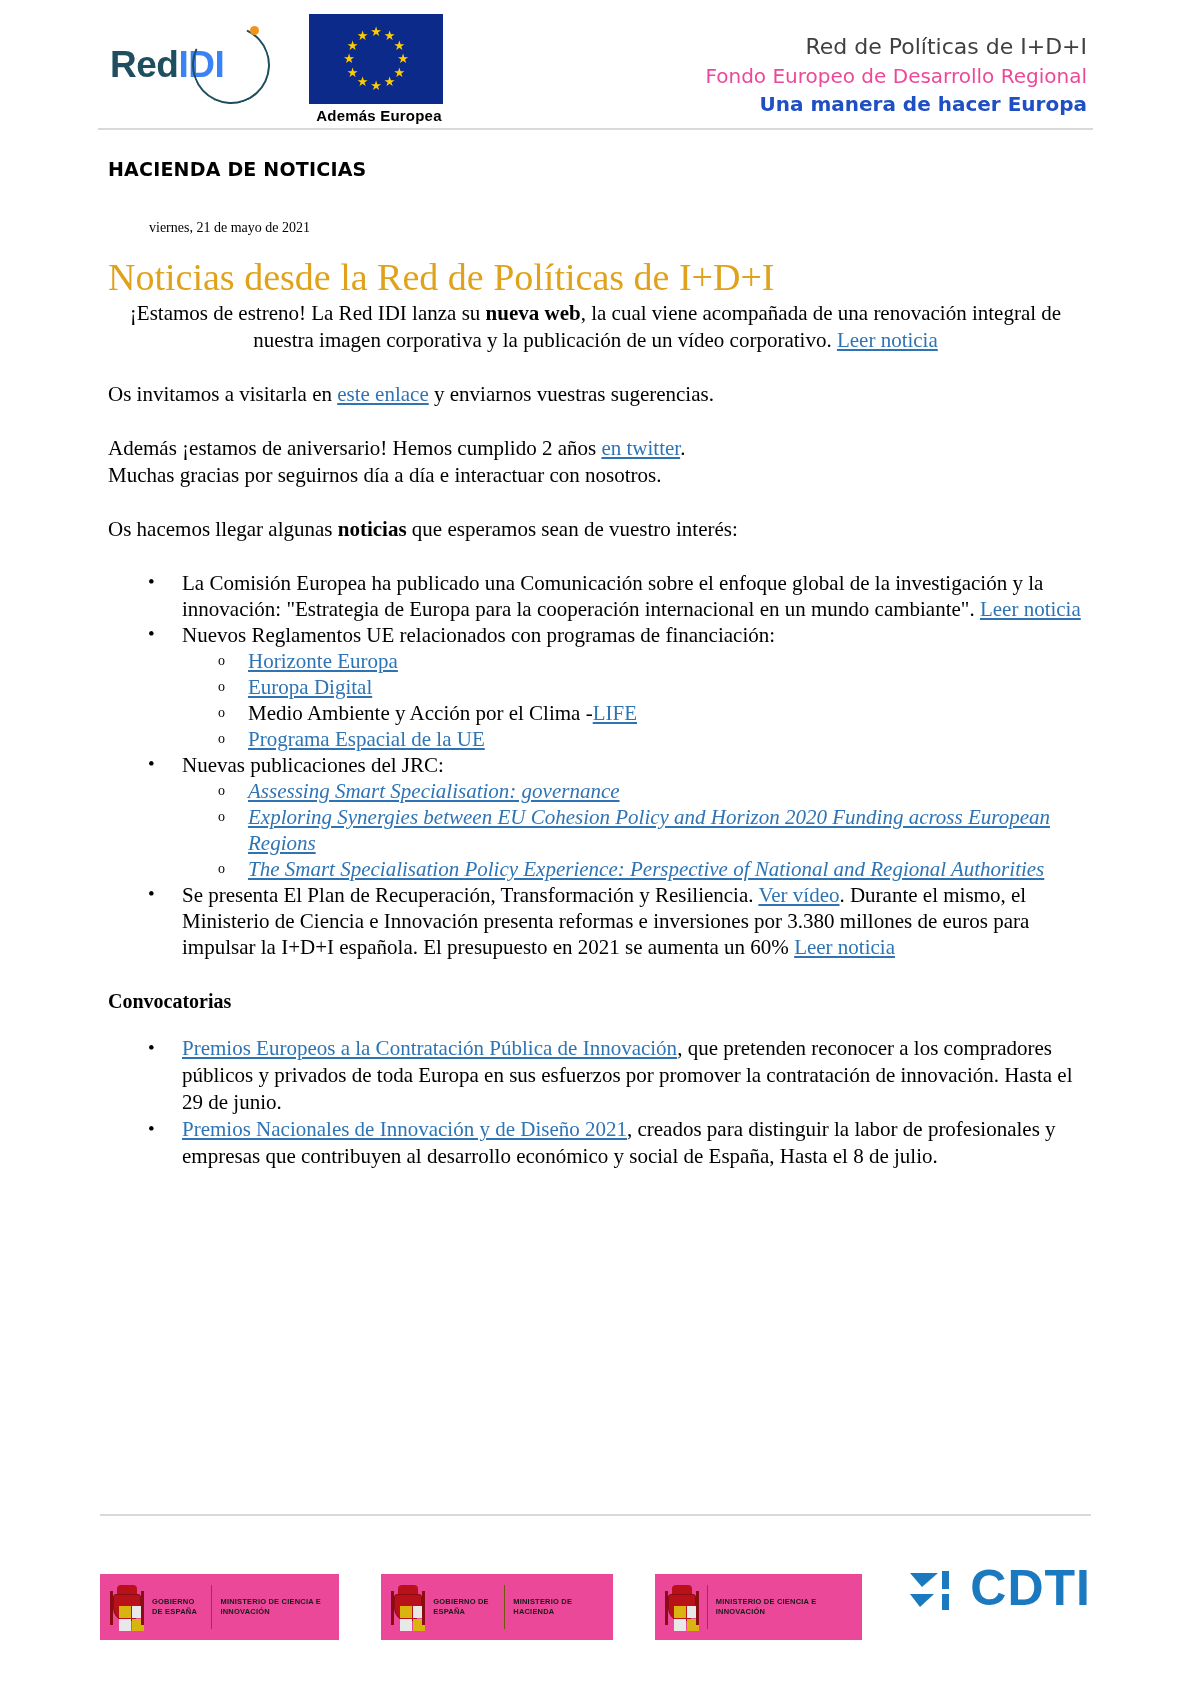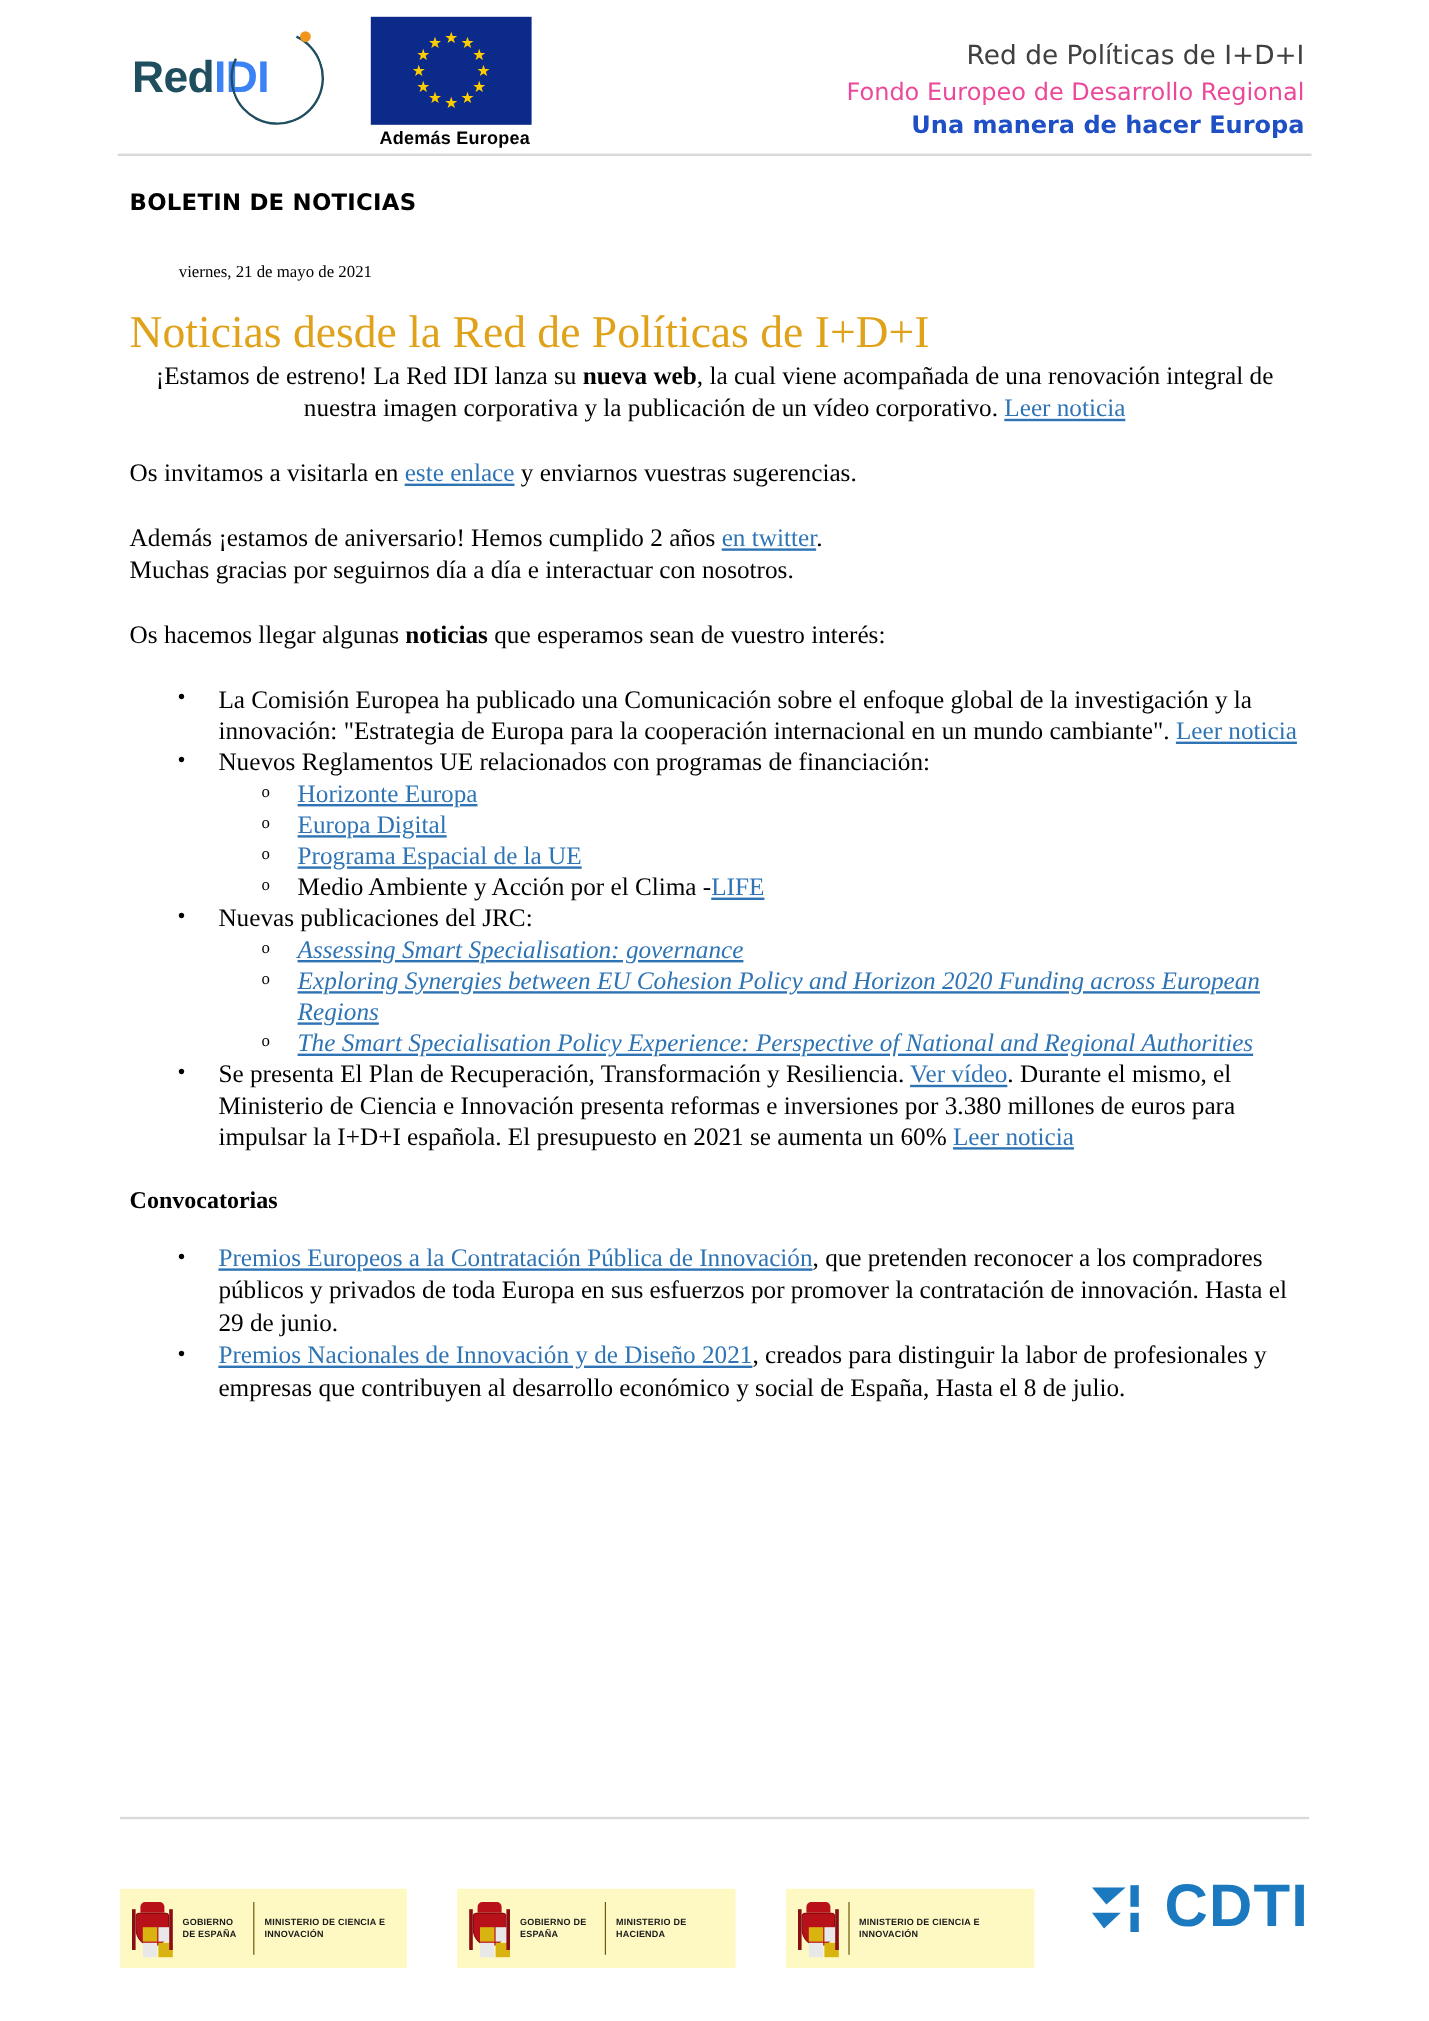--- a/index.html
+++ b/index.html
@@ -261,21 +261,21 @@
     background: #d9d9d9;
     margin-bottom: 26px;
   }
   .footer-logos {
     display: flex;
     align-items: center;
     justify-content: center;
     gap: 42px;
   }
   .gob-block {
-    background: #fef9c3;
+    background: #ec4899;
     height: 66px;
     display: flex;
     align-items: center;
     padding: 0 10px;
     gap: 8px;
     margin-top: 32px;
   }
   .gob-block.w1 { width: 248px; }
   .gob-block.w2 { width: 240px; }
   .gob-block.w3 { width: 215px; }
@@ -393,21 +393,21 @@
       <div class="header-line2">Fondo Europeo de Desarrollo Regional</div>
       <div class="header-line3">Una manera de hacer Europa</div>
     </div>
 
   </div>
   <div class="header-rule"></div>
 </div>
 
 <div class="page">
 
-  <div class="boletin">BOLETIN DE NOTICIAS</div>
+  <div class="boletin">HACIENDA DE NOTICIAS</div>
   <div class="date">viernes, 21 de mayo de 2021</div>
   <div class="main-title">Noticias desde la Red de Políticas de I+D+I</div>
 
   <p class="body para-intro"><span>¡Estamos de estreno! La Red IDI lanza su </span><b>nueva web</b><span>, la cual viene acompañada de una renovación integral de nuestra imagen corporativa y la publicación de un vídeo corporativo. </span><a class="link">Leer noticia</a></p>
 
   <div class="spacer-line"></div>
 
   <p class="body"><span>Os invitamos a visitarla en </span><a class="link">este enlace</a><span> y enviarnos vuestras sugerencias.</span></p>
 
   <div class="spacer-line"></div>
@@ -423,22 +423,22 @@
 
   <ul class="lvl1">
 
     <li><span>La Comisión Europea ha publicado una Comunicación sobre el enfoque global de la investigación y la innovación: "Estrategia de Europa para la cooperación internacional en un mundo cambiante". </span><a class="link">Leer noticia</a></li>
 
     <li>
       <span>Nuevos Reglamentos UE relacionados con programas de financiación:</span>
       <ul class="lvl2">
         <li><a class="link">Horizonte Europa</a></li>
         <li><a class="link">Europa Digital</a></li>
+        <li><span>Medio Ambiente y Acción por el Clima -</span><a class="link">LIFE</a></li>
         <li><a class="link">Programa Espacial de la UE</a></li>
-        <li><span>Medio Ambiente y Acción por el Clima -</span><a class="link">LIFE</a></li>
       </ul>
     </li>
 
     <li>
       <span>Nuevas publicaciones del JRC:</span>
       <ul class="lvl2">
         <li><a class="link-italic">Assessing Smart Specialisation: governance</a></li>
         <li><a class="link-italic">Exploring Synergies between EU Cohesion Policy and Horizon 2020 Funding across European Regions</a></li>
         <li><a class="link-italic">The Smart Specialisation Policy Experience: Perspective of National and Regional Authorities</a></li>
       </ul>

